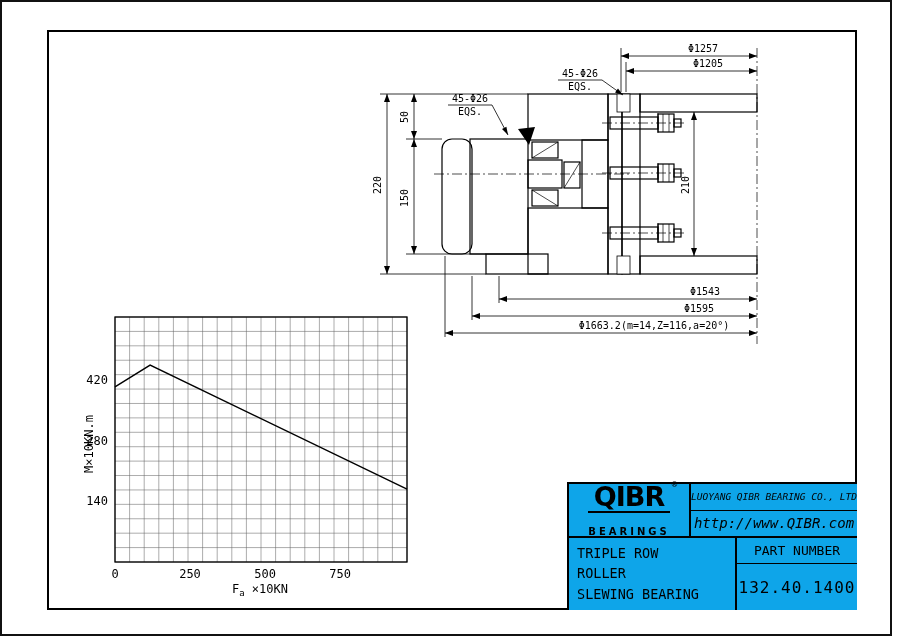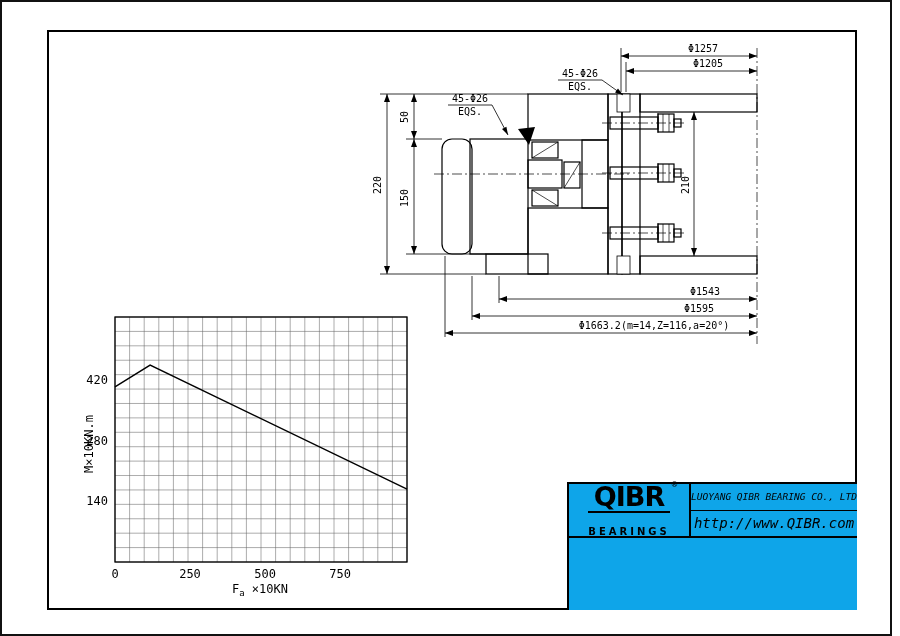--- a/index.html
+++ b/index.html
@@ -239,14 +239,25 @@
         <div class="logo-line">
           <span class="logo-text">QIBR</span><span class="logo-reg">®</span>
         </div>
         <div class="logo-sub">BEARINGS</div>
       </div>
       <div class="tb-company-cell">
         <div class="company-name">LUOYANG QIBR BEARING CO., LTD</div>
         <div class="company-site">http://www.QIBR.com</div>
       </div>
     </div>
+    <div class="tb-row2">
+      <div class="tb-product-cell">
+        <div>TRIPLE ROW</div>
+        <div>ROLLER</div>
+        <div>SLEWING BEARING</div>
+      </div>
+      <div class="tb-part-cell">
+        <div class="part-label">PART NUMBER</div>
+        <div class="part-number">132.40.1400</div>
+      </div>
+    </div>
   </div>
 </div>
 
 </body></html>

